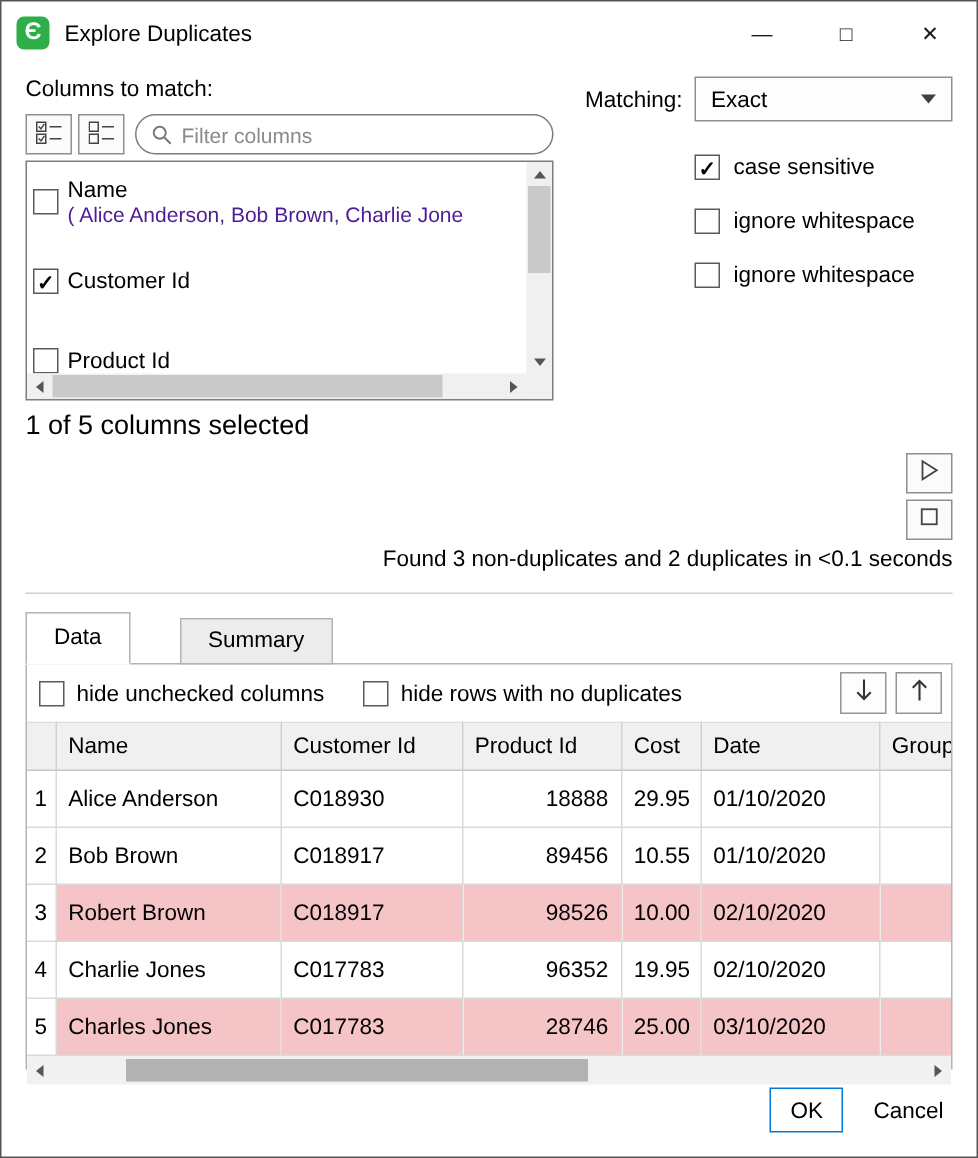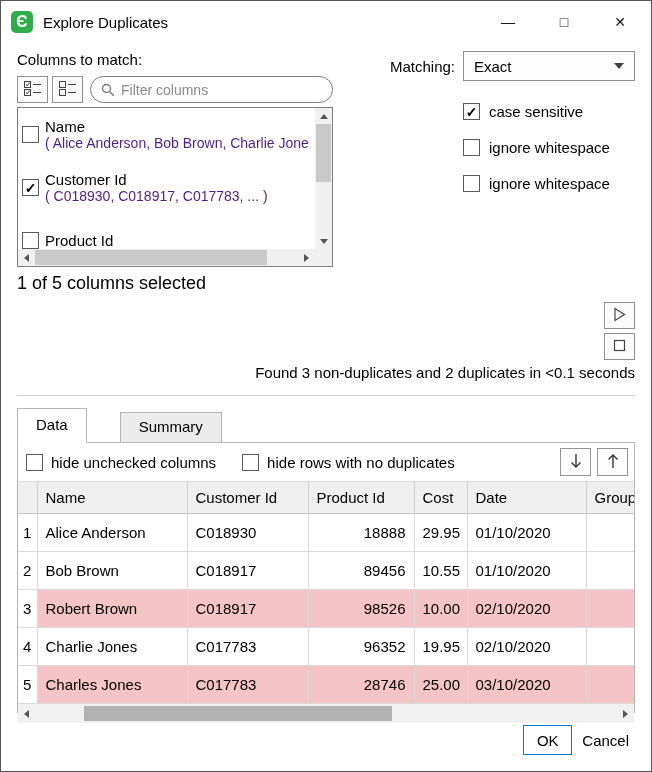--- a/index.html
+++ b/index.html
@@ -15,21 +15,21 @@
               display:flex; align-items:center; justify-content:center; font-weight:bold; font-size:16px; }
   .title { margin-left:10px; font-size:15px; }
   .win-controls { margin-left:auto; display:flex; gap:26px; padding-right:6px; }
   .win-btn { width:30px; height:30px; display:flex; align-items:center; justify-content:center;
              font-size:14px; color:#1a1a1a; cursor:default; }
 
   
   .main { flex:1; display:flex; flex-direction:column; padding:0 16px; min-height:0; }
 
   .top-area { display:flex; }
-  .top-left { width:316px; flex:0 0 auto; }
+  .top-left { width:352px; flex:0 0 auto; }
   .top-right { flex:1; margin-left:8px; display:flex; flex-direction:column; align-items:flex-end; }
 
   .section-label { margin-top:8px; font-size:15px; }
 
   .filter-row { margin-top:8px; display:flex; align-items:center; gap:4px; }
   .tool-btn { width:31px; height:27px; border:1px solid #8f8f8f; background:#fbfbfb;
               display:flex; align-items:center; justify-content:center; }
   .search { flex:1; margin-left:3px; height:27px; border:1px solid #7d7d7d; border-radius:14px;
             background:#fff; display:flex; align-items:center; padding:0 10px; }
   .search input { border:none; outline:none; flex:1; font-family:inherit; font-size:14px; color:#333; background:transparent; }
@@ -106,21 +106,21 @@
   td.num { padding:10px 2px; text-align:center; }
   td.r { text-align:right; }
   tr.dup td:not(.num) { background:#f5c4c7; }
 
   
   .tbl-hscroll { margin-top:auto; height:19px; background:#f1f1f1; display:flex; align-items:center; flex:0 0 auto; }
   .tbl-hscroll .hthumb { background:#b2b2b2; }
 
   
   .footer { flex:0 0 auto; display:flex; justify-content:flex-end; align-items:center;
-            padding:12px 0 16px 0; gap:4px; }
+            padding:12px 0 16px 0; gap:14px; }
   .btn-ok { width:49px; height:30px; background:#fff; border:1px solid #0078d7;
             display:flex; align-items:center; justify-content:center; font-size:15px; }
   .btn-cancel { height:30px; background:#fff; border:none; padding:0 6px;
                 display:flex; align-items:center; justify-content:center; font-size:15px; }
 </style>
 </head>
 <body>
 
 <div class="window">
 
@@ -181,21 +181,20 @@
               <span class="cb"></span>
               <div class="texts">
                 <div class="col-name">Name</div>
                 <div class="col-sample">( Alice Anderson, Bob Brown, Charlie Jone</div>
               </div>
             </div>
             <div class="col-item">
               <span class="cb checked">✓</span>
               <div class="texts">
                 <div class="col-name">Customer Id</div>
-                <div class="col-sample">( C018930, C018917, C017783, ... )</div>
               </div>
             </div>
             <div class="col-item">
               <span class="cb"></span>
               <div class="texts">
                 <div class="col-name">Product Id</div>
               </div>
             </div>
           </div>
           <div class="vscroll">

